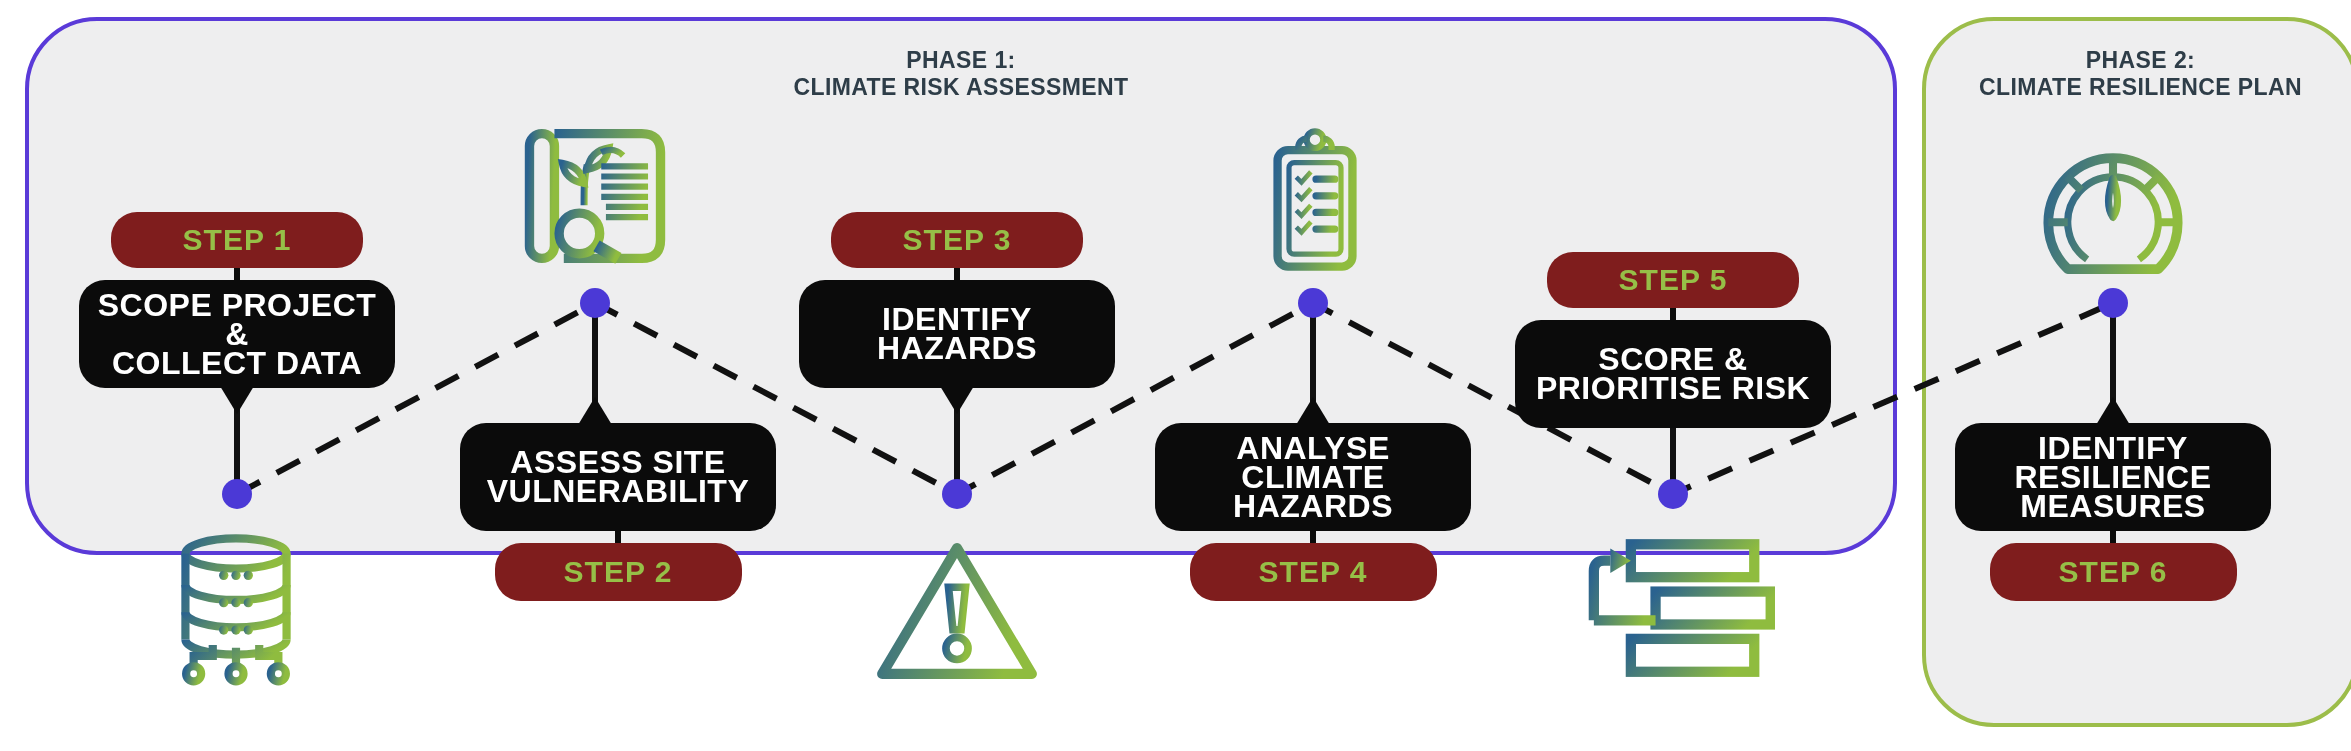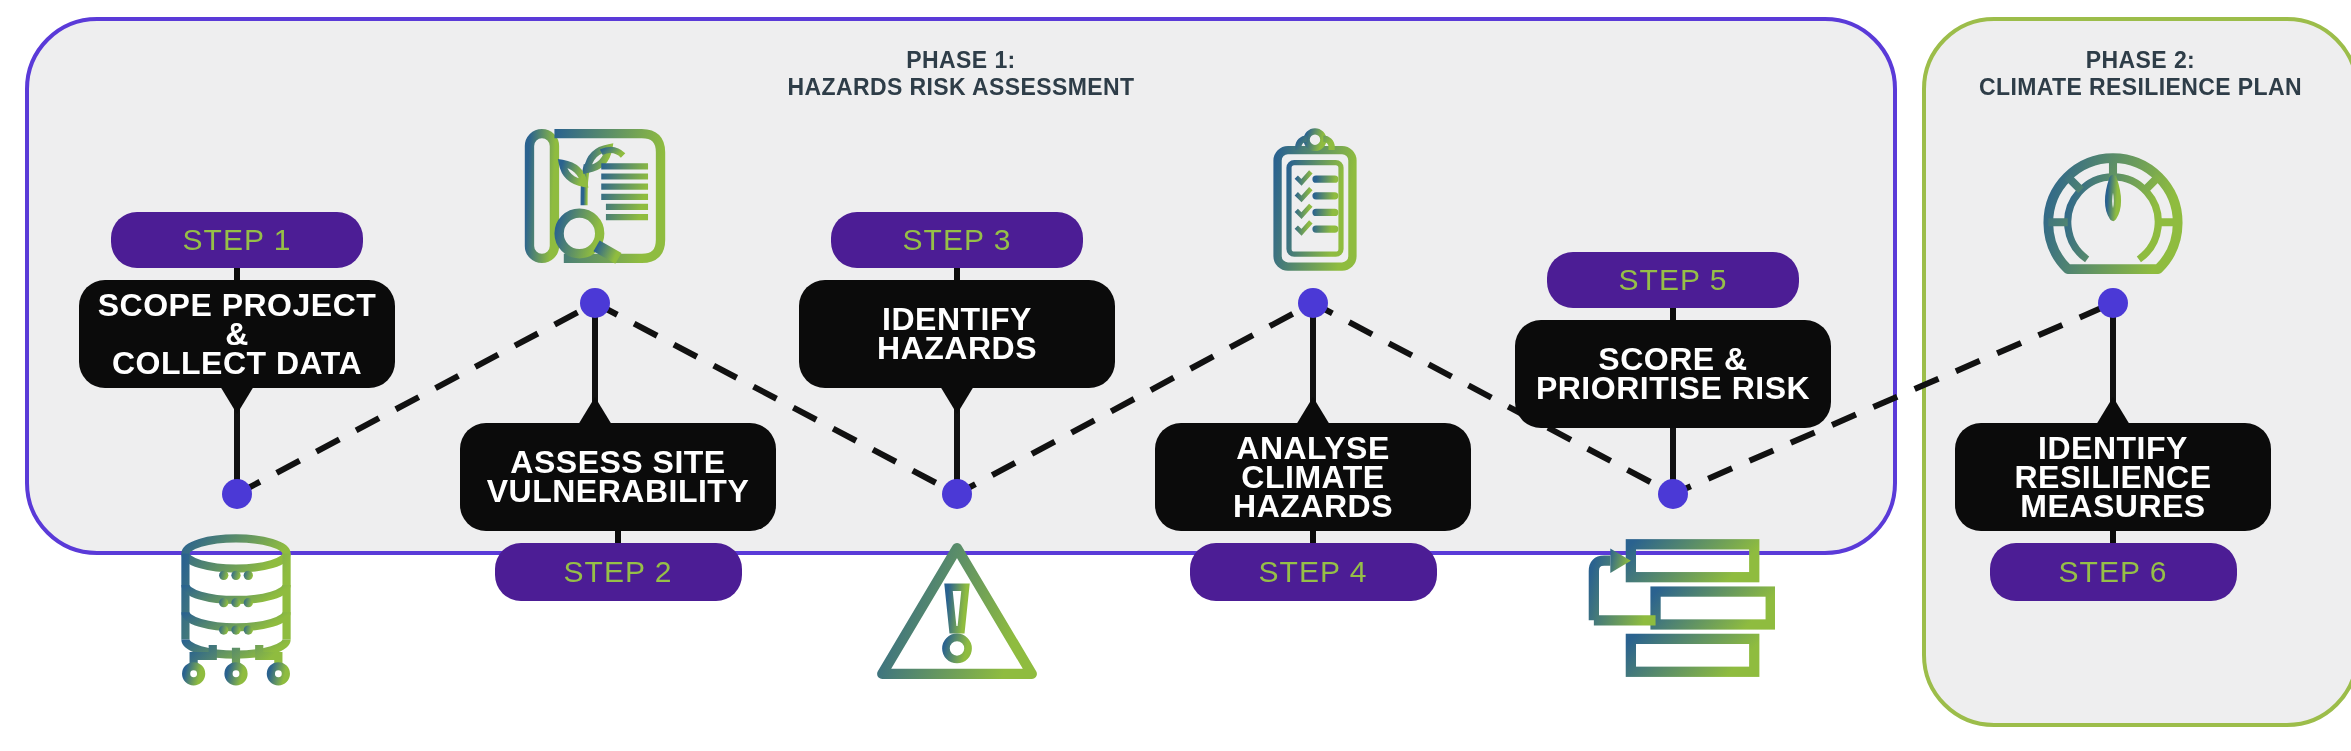--- a/index.html
+++ b/index.html
@@ -13,23 +13,23 @@
   .phase1{left:25px;width:1872px;height:538px;border:4px solid #5a3ad8;}
   .phase2{left:1922px;width:437px;height:710px;border:4px solid #9cbd4a;}
   .phase-title{
     margin-top:26px;text-align:center;font-weight:700;font-size:23px;line-height:27px;
     color:#2e3d48;letter-spacing:.4px;
   }
   .col{
     position:absolute;width:300px;display:flex;flex-direction:column;align-items:center;z-index:4;
   }
   .pill{
-    background:#4c1d95;color:#96bf47;border-radius:26px;height:56px;min-width:252px;
+    background:#7f1d1d;color:#96bf47;border-radius:26px;height:56px;min-width:252px;
     display:flex;align-items:center;justify-content:center;box-sizing:border-box;
-    font-weight:400;font-size:30px;letter-spacing:1px;
+    font-weight:700;font-size:30px;letter-spacing:1px;
   }
   .bottom .pill{height:58px;min-width:247px;}
   .link{width:6px;height:12px;background:#0b0b0b;}
   .box{
     background:#0b0b0b;color:#ffffff;border-radius:26px;width:316px;min-height:108px;
     box-sizing:border-box;display:flex;align-items:center;justify-content:center;
     text-align:center;font-weight:700;font-size:32px;line-height:29px;letter-spacing:.5px;
     white-space:pre-line;padding:10px 16px;
   }
   .icon{position:absolute;z-index:2;}
@@ -43,21 +43,21 @@
   .c6{left:1963px;top:423px;}
 </style>
 </head>
 <body>
 
 <div class="canvas">
 
   <section class="phase phase1">
     <div class="phase-title">
       <div>PHASE 1:</div>
-      <div>HAZARDS RISK ASSESSMENT</div>
+      <div>CLIMATE RISK ASSESSMENT</div>
     </div>
   </section>
   <section class="phase phase2">
     <div class="phase-title">
       <div>PHASE 2:</div>
       <div>CLIMATE RESILIENCE PLAN</div>
     </div>
   </section>
 
   <svg class="wires" width="2351" height="751" viewBox="0 0 2351 751">

